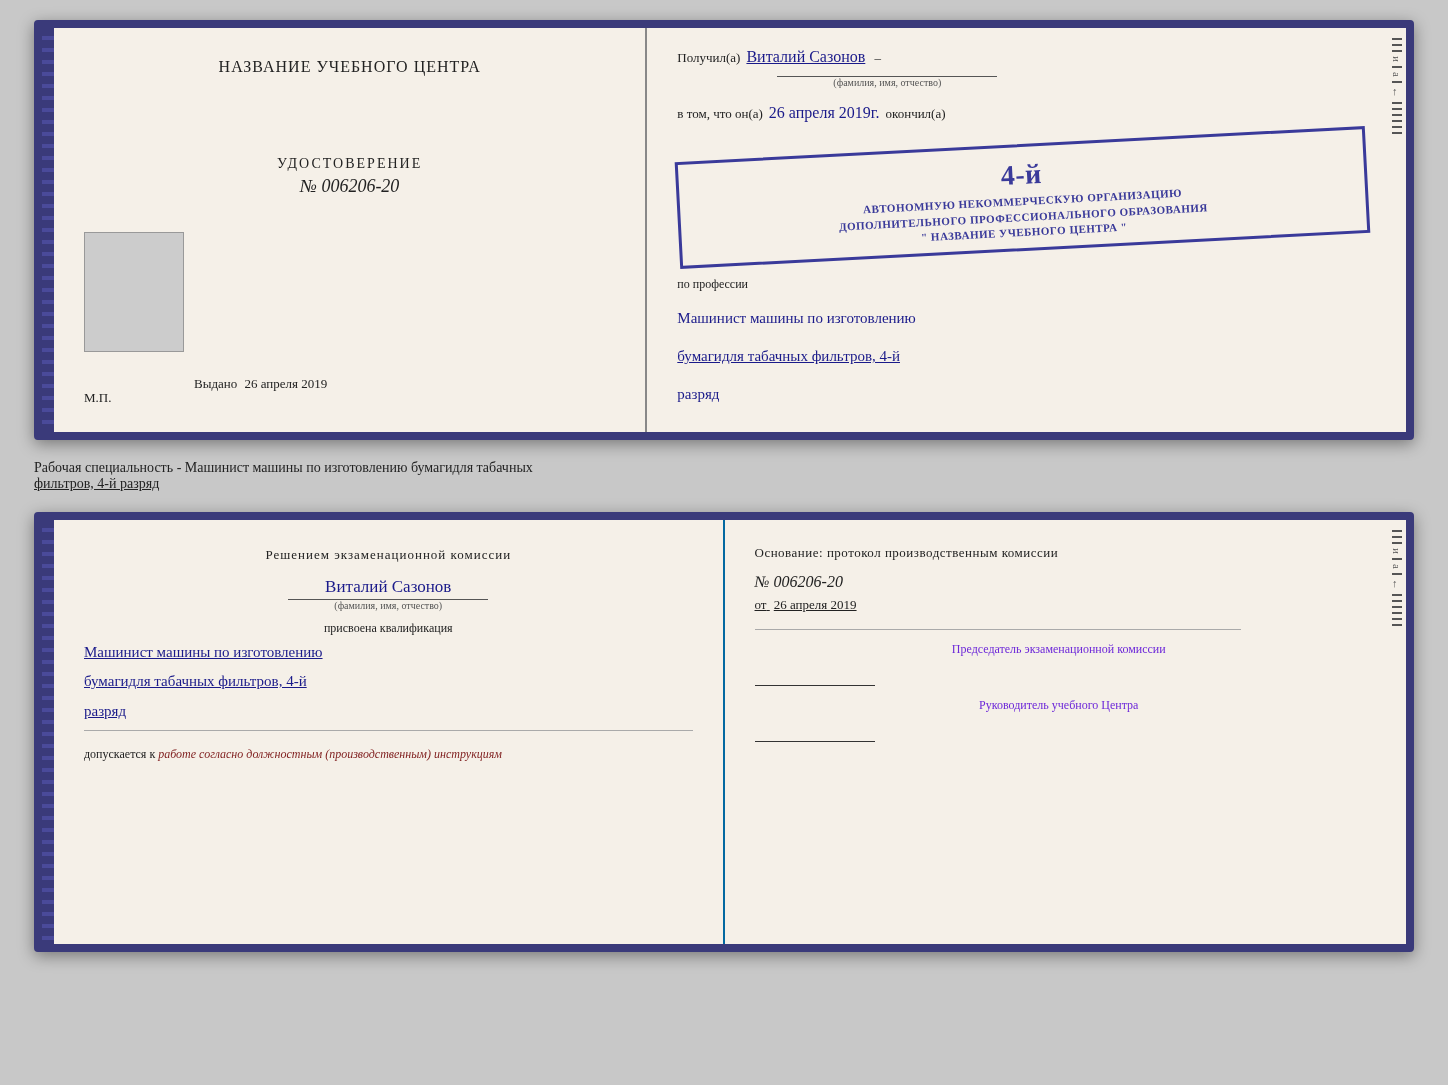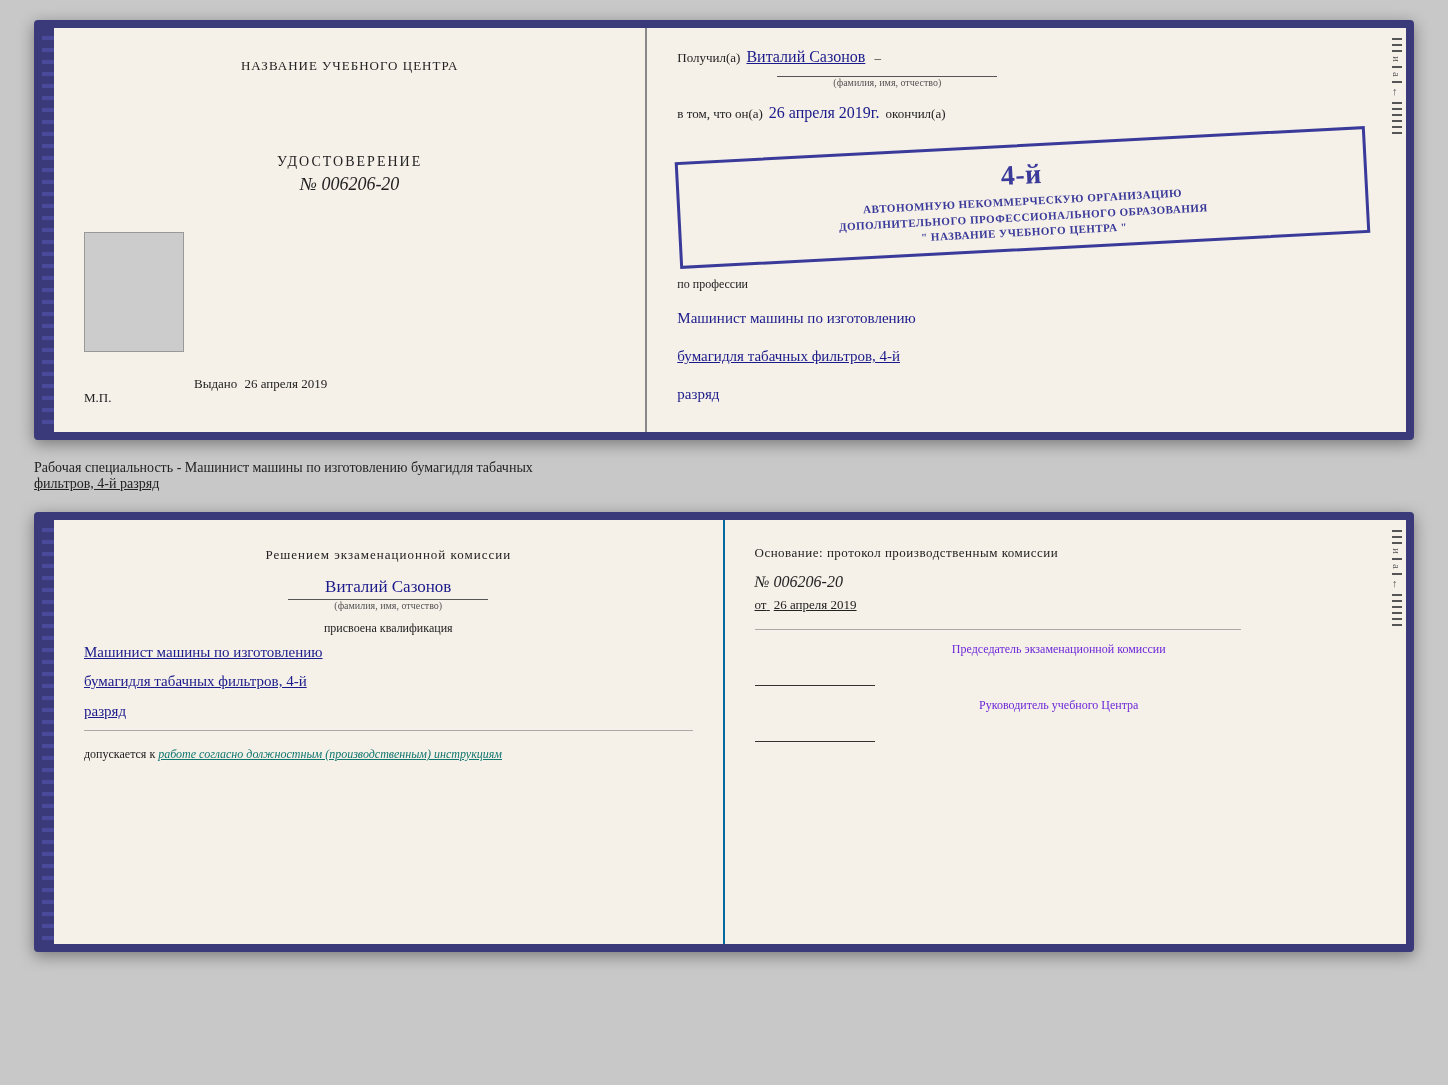--- a/index.html
+++ b/index.html
@@ -42,21 +42,21 @@
       padding: 20px 20px 20px 30px;
       display: flex;
       flex-direction: column;
       gap: 10px;
       position: relative;
     }
 
     
     .doc-title-center {
       text-align: center;
-      font-size: 13px;
+      font-size: 16px;
       letter-spacing: 1px;
       color: #222;
       margin-bottom: 20px;
       font-weight: normal;
       text-transform: uppercase;
     }
 
     .udostoverenie-block {
       text-align: center;
       margin-top: 60px;
@@ -243,23 +243,22 @@
     }
 
     .dopuskaetsya {
       font-size: 12px;
       color: #222;
       margin-top: 16px;
     }
 
     .dopuskaetsya-italic {
       font-style: italic;
-      text-decoration: underline;
       font-size: 12px;
-      color: #0f766e;
+      color: #7f1d1d;
     }
 
     
     .osnovanie-title {
       font-size: 13px;
       color: #222;
       letter-spacing: 0.5px;
       margin-bottom: 12px;
     }
 

